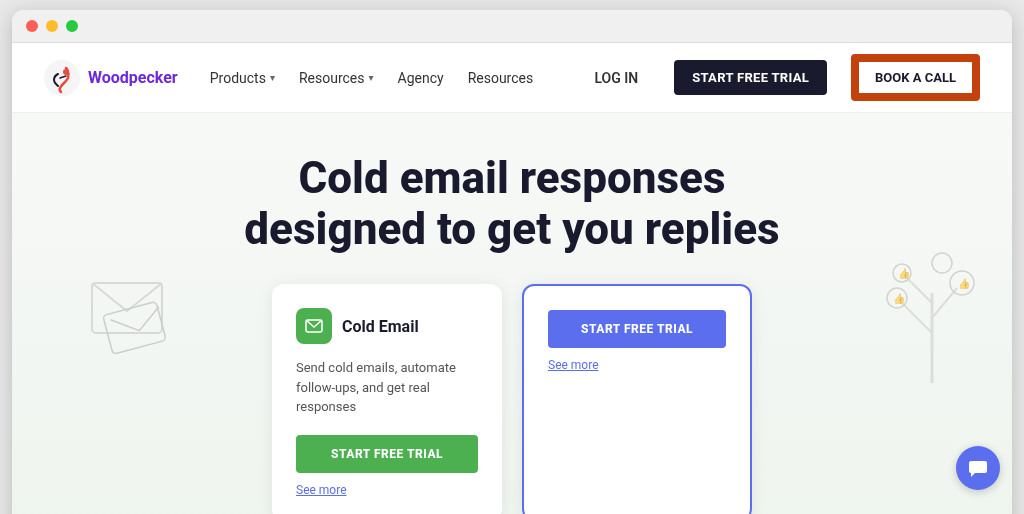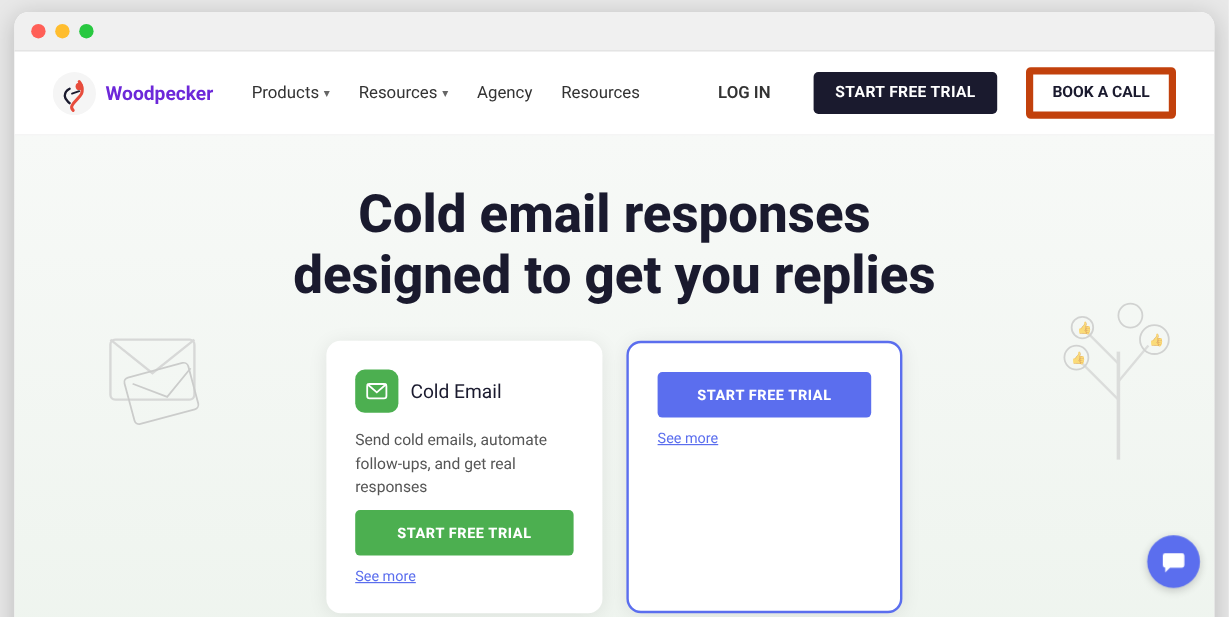--- a/index.html
+++ b/index.html
@@ -94,21 +94,21 @@
       background: #1a1a2e;
       color: #fff;
       font-size: 13px;
       font-weight: 700;
       padding: 10px 18px;
       border-radius: 4px;
       cursor: pointer;
       letter-spacing: 0.3px;
     }
     .btn-book-call {
-      border: 6px solid #c2410c;
+      border: 8px solid #c2410c;
       color: #1a1a2e;
       font-size: 13px;
       font-weight: 700;
       padding: 8px 16px;
       border-radius: 4px;
       cursor: pointer;
     }
 
     
     .hero {
@@ -161,28 +161,28 @@
       border-radius: 8px;
       display: flex;
       align-items: center;
       justify-content: center;
       font-size: 20px;
     }
     .card-icon-green { background: #4caf50; }
     .card-icon-blue { background: #5b6eee; }
     .card-title {
       font-size: 16px;
-      font-weight: 400;
+      font-weight: 700;
       color: #1a1a2e;
     }
     .card-desc {
       font-size: 13px;
       color: #555;
       line-height: 1.5;
-      margin-bottom: 8px;
+      margin-bottom: 18px;
     }
     .btn-card-green {
       display: block;
       width: 100%;
       background: #4caf50;
       color: #fff;
       font-size: 12px;
       font-weight: 800;
       padding: 12px;
       border-radius: 4px;

